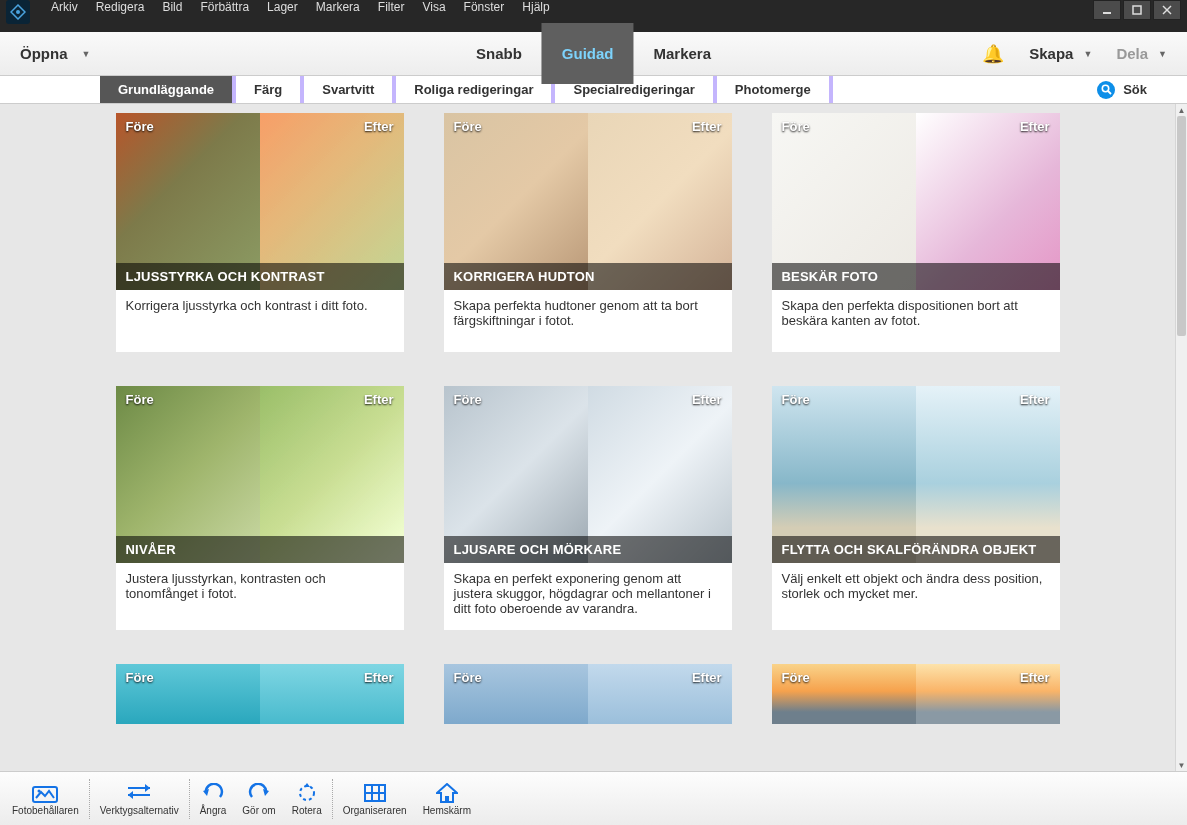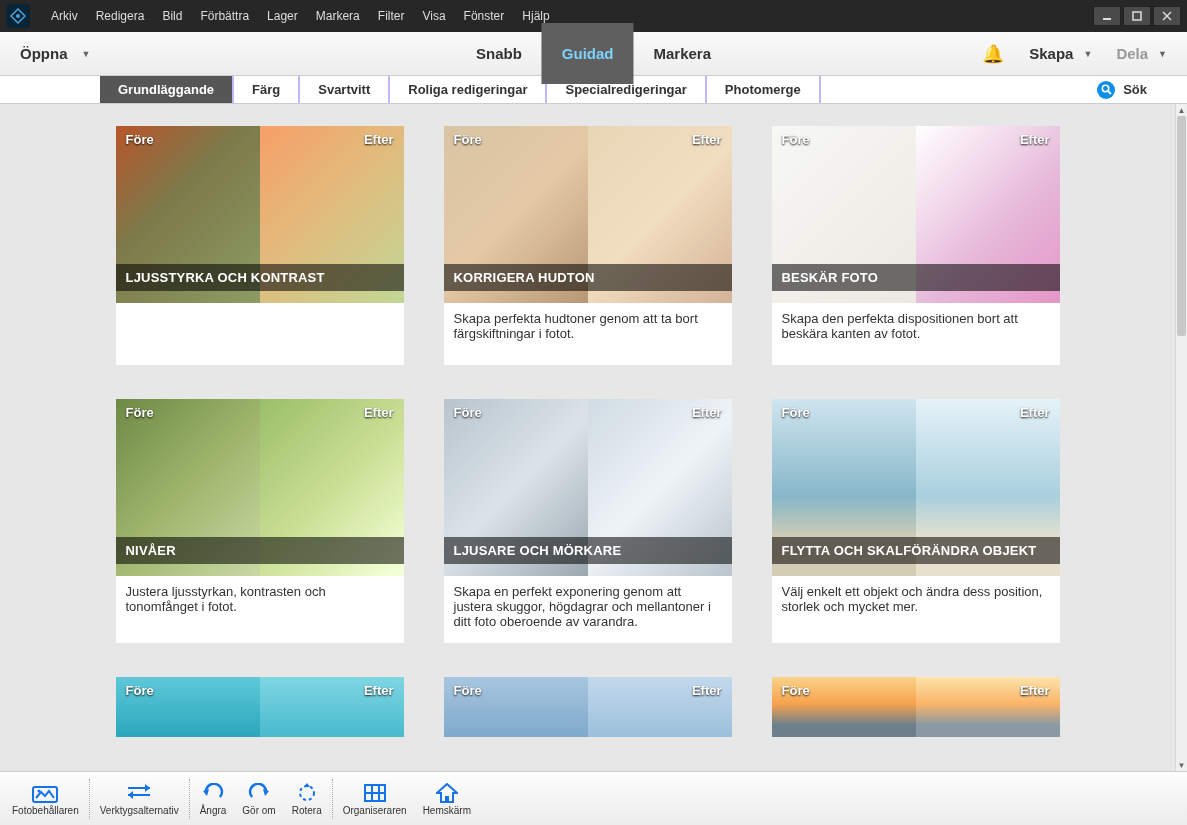--- a/index.html
+++ b/index.html
@@ -1,58 +1,58 @@
 <!DOCTYPE html>
 <html><head>
 <meta charset="utf-8">
 <style>
 * { margin: 0; padding: 0; box-sizing: border-box; font-family: "Segoe UI", Tahoma, sans-serif; }
 html, body { width: 1187px; height: 825px; overflow: hidden; background: #fff; }
 
-.titlebar { height: 32px; background: #272727; display: flex; align-items: center; padding: 0 6px; color: #ddd; font-size: 12px; }
+.titlebar { height: 32px; background: #272727; display: flex; padding: 0 6px; color: #ddd; font-size: 12px; }
 .titlebar .logo { width: 24px; height: 24px; background: #0a2436; display: flex; align-items: center; justify-content: center; border-radius: 3px; margin-right: 12px; }
 .titlebar .menu-item { padding: 0 9px; cursor: pointer; }
 .titlebar .spacer { flex: 1; }
 .winbtn { width: 28px; height: 20px; background: #4b4b4b; margin-left: 2px; display: flex; align-items: center; justify-content: center; border: 1px solid #222; }
 .winbtn svg { stroke: #ddd; }
 
 .toolbar { height: 44px; background: linear-gradient(#fafafa, #ededed); border-bottom: 1px solid #ccc; display: flex; align-items: center; padding: 4px 20px; font-size: 15px; font-weight: 600; color: #333; }
 .toolbar .openbtn { display: flex; align-items: center; cursor: pointer; }
 .toolbar .openbtn .caret { margin-left: 14px; font-size: 9px; color: #666; }
 .toolbar .centergrp { position: absolute; left: 50%; transform: translateX(-50%); display: flex; align-items: stretch; height: 61px; }
 .toolbar .modetab { padding: 0 20px; display: flex; align-items: center; cursor: pointer; }
 .toolbar .modetab.active { background: #5f5f5f; color: #7dd3fc; }
 .toolbar .rightgrp { margin-left: auto; display: flex; align-items: center; gap: 24px; }
 .toolbar .bell { color: #1473e6; font-size: 18px; }
 .toolbar .rbtn { display: flex; align-items: center; cursor: pointer; }
 .toolbar .rbtn .caret { margin-left: 10px; font-size: 9px; color: #666; }
 .toolbar .rbtn.disabled { color: #999; }
 
 .subnav { height: 28px; background: #fff; border-bottom: 1px solid #ccc; display: flex; align-items: stretch; font-size: 13px; color: #333; padding-left: 100px; }
-.subnav .subtab { padding: 0 18px; display: flex; align-items: center; border-right: 2px solid #c4b5fd; cursor: pointer; font-weight: 600; }
+.subnav .subtab { padding: 0 18px; display: flex; align-items: center; border-right: 4px solid #c4b5fd; cursor: pointer; font-weight: 600; }
 .subnav .subtab.active { background: #565656; color: #fff; }
 .subnav .searchgrp { margin-left: auto; display: flex; align-items: center; padding: 0 40px 0 18px; font-weight: 600; }
 .subnav .searchicon { width: 18px; height: 18px; border-radius: 50%; background: #0d8ee8; display: flex; align-items: center; justify-content: center; margin-right: 8px; }
 
 .content-wrap { position: relative; height: calc(825px - 32px - 44px - 28px - 54px); }
-.content { position: absolute; inset: 0 12px 0 0; overflow-y: hidden; background: #e7e7e7; padding: 22px 0 0 0; }
+.content { position: absolute; inset: 0 12px 0 0; overflow-y: hidden; background: #e7e7e7; padding: 9px 0 0 0; }
 .scrollbar { position: absolute; right: 0; top: 0; bottom: 0; width: 12px; background: #f0f0f0; border-left: 1px solid #d6d6d6; }
 .scrollbar .thumb { position: absolute; left: 1px; right: 1px; top: 12px; height: 220px; background: #c8c8c8; border-radius: 2px; }
 .scrollbar .arrow { position: absolute; left: 0; right: 0; height: 12px; display: flex; align-items: center; justify-content: center; font-size: 8px; color: #666; }
 .scrollbar .arrow.up { top: 0; }
 .scrollbar .arrow.down { bottom: 0; }
 
 .grid { display: grid; grid-template-columns: repeat(3, 288px); gap: 34px 40px; justify-content: center; }
 .card { background: #fff; width: 288px; }
 .card .thumb { height: 177px; position: relative; display: flex; overflow: hidden; }
 .card .thumb .half { flex: 1; height: 100%; }
 .card .badge { position: absolute; top: 6px; color: #fff; font-weight: 700; font-size: 13px; text-shadow: 0 1px 2px rgba(0,0,0,.9); }
 .card .badge.before { left: 10px; }
 .card .badge.after { right: 10px; }
-.card .titlebar2 { position: absolute; bottom: 12px; left: 0; right: 0; background: rgba(0,0,0,.55); padding: 6px 10px; color: #fff; font-weight: 700; font-size: 13px; letter-spacing: .2px; }
+.card .titlebar2 { position: absolute; bottom: 0; left: 0; right: 0; background: rgba(0,0,0,.55); padding: 6px 10px; color: #fff; font-weight: 700; font-size: 13px; letter-spacing: .2px; }
 .card .desc { padding: 8px 10px 14px; font-size: 13px; color: #333; min-height: 62px; }
 
 .card.cut .desc { min-height: 0; padding: 0; height: 0; }
 .card.cut .thumb { height: 60px; }
 
 .bottombar { height: 54px; background: linear-gradient(#fdfdfd, #ececec); border-top: 1px solid #ccc; display: flex; align-items: center; padding: 0 4px; font-size: 10px; color: #333; }
 .bottombar .bbtn { display: flex; flex-direction: column; align-items: center; justify-content: center; padding: 0 8px; height: 48px; cursor: pointer; }
 .bottombar .bbtn .ico { height: 24px; display: flex; align-items: center; justify-content: center; color: #1473e6; }
 .bottombar .sep { width: 1px; height: 40px; margin: 0 2px; border-left: 1px dotted #aaa; }
 
@@ -161,20 +161,21 @@
     <div class="grid">
 
       <div class="card">
         <div class="thumb">
           <div class="half ph1a"></div>
             <div class="half ph1b"></div>
           <span class="badge before">Före</span>
           <span class="badge after">Efter</span>
           <div class="titlebar2">LJUSSTYRKA OCH KONTRAST</div>
         </div>
+        <div class="desc">Korrigera ljusstyrka och kontrast i ditt foto.</div>
       </div>
 
       <div class="card">
         <div class="thumb">
           <div class="half ph2a"></div>
             <div class="half ph2b"></div>
           <span class="badge before">Före</span>
           <span class="badge after">Efter</span>
           <div class="titlebar2">KORRIGERA HUDTON</div>
         </div>

